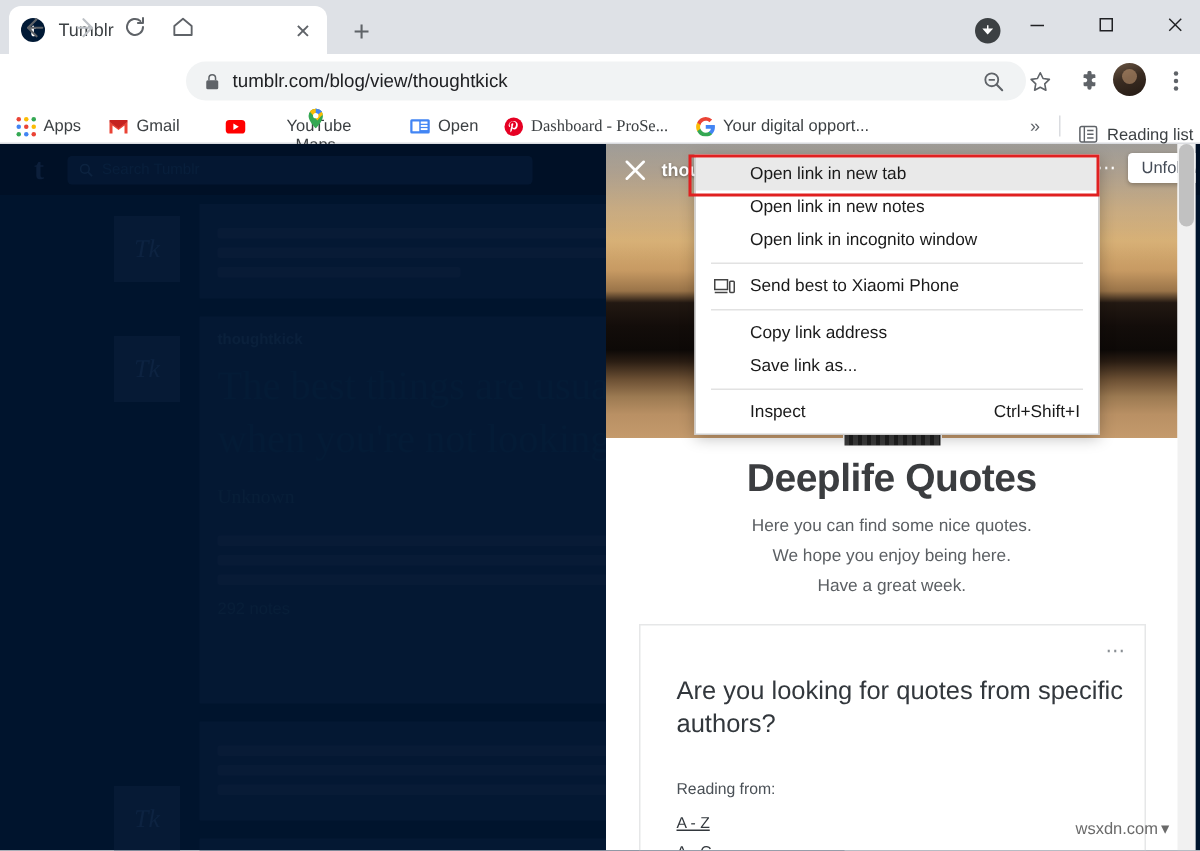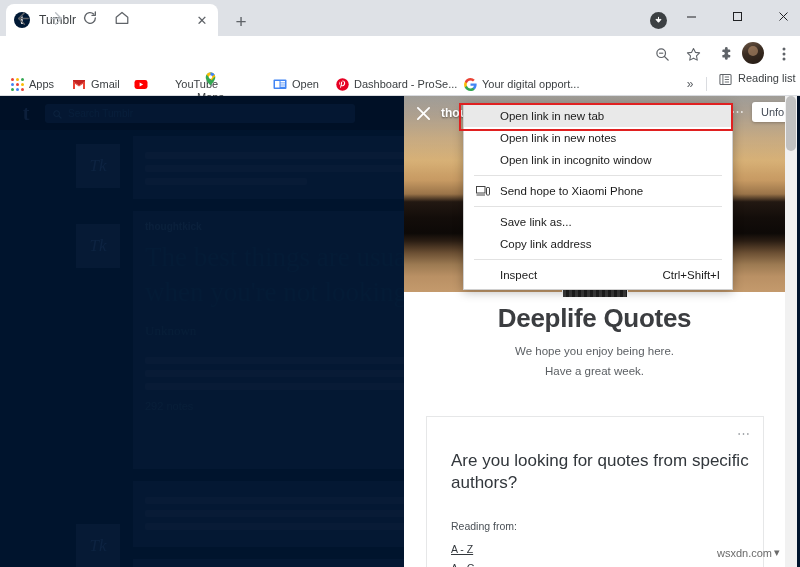--- a/index.html
+++ b/index.html
@@ -100,21 +100,21 @@
     position: absolute; top: 0; height: 24px;
     display: flex; align-items: center; gap: 5px;
   }
   .bm-label { font-size: 11px; color: #3c4043; white-space: nowrap; }
   .bm-ico { width: 14px; height: 14px; display:flex; align-items:center; justify-content:center; flex:0 0 auto;}
   .apps-grid { display: grid; grid-template-columns: repeat(3,3px); grid-template-rows: repeat(3,3px); gap: 2px; }
   .apps-grid i { display:block; width:3px; height:3px; border-radius:50%; }
   .bm-overflow { position:absolute; left:681px; top:0; height:24px; width:18px;
     display:flex; align-items:center; justify-content:center; color:#5f6368; font-size:12px;}
   .bm-sep { position:absolute; left:706px; top:5px; width:1px; height:14px; background:#dadce0; }
-  .reading { position:absolute; left:718px; top:0; height:24px; display:flex; align-items:flex-start; gap:6px;}
+  .reading { position:absolute; left:718px; top:0; height:24px; display:flex; align-items:flex-end; gap:6px;}
 
   
   .viewport {
     position: absolute; left: 0; top: 96px; width: 800px; height: 471px;
     overflow: hidden; background: #ffffff;
   }
 
   
   .dash {
     position: absolute; left: 0; top: 0; width: 800px; height: 471px;
@@ -295,20 +295,29 @@
         <path d="M15 9a6 6 0 1 1-1.9-4.4" fill="none" stroke="#5f6368" stroke-width="1.5" stroke-linecap="round"></path>
         <path d="M15 2.2V6h-3.8" fill="none" stroke="#5f6368" stroke-width="1.5" stroke-linecap="round" stroke-linejoin="round"></path>
       </svg>
   </div>
   <div class="navicon" style="left:110px;">
     <svg width="16" height="16" viewBox="0 0 18 18">
         <path d="M2.5 8.2L9 2.8l6.5 5.4V15H2.5z" fill="none" stroke="#5f6368" stroke-width="1.4" stroke-linejoin="round"></path>
       </svg>
   </div>
 
+  <div class="omnibox">
+    <span class="omni-lock">
+      <svg width="9" height="11" viewBox="0 0 9 11">
+          <rect x="0.5" y="4.5" width="8" height="6" rx="1" fill="#5f6368"></rect>
+          <path d="M2.3 4.5V3a2.2 2.2 0 0 1 4.4 0v1.5" fill="none" stroke="#5f6368" stroke-width="1"></path>
+        </svg>
+    </span>
+    <span class="omni-url" title="tumblr.com/blog/view/thoughtkick">tumblr.com/blog/view/thoughtkick</span>
+  </div>
 
   <div class="ticon" style="left:650px;">
     <svg width="15" height="15" viewBox="0 0 16 16">
         <circle cx="6.6" cy="6.6" r="4.6" fill="none" stroke="#5f6368" stroke-width="1.3"></circle>
         <line x1="4.4" y1="6.6" x2="8.8" y2="6.6" stroke="#5f6368" stroke-width="1.2"></line>
         <line x1="10" y1="10" x2="14" y2="14" stroke="#5f6368" stroke-width="1.5" stroke-linecap="round"></line>
       </svg>
   </div>
   <div class="ticon" style="left:681px;">
     <svg width="15" height="15" viewBox="0 0 16 16">
@@ -351,21 +360,21 @@
     <div class="bm" style="left:72px;">
       <span class="bm-ico">
         <svg width="14" height="11" viewBox="0 0 14 11">
             <path d="M1 10V2.2L7 6.4l6-4.2V10h-2V4.7L7 7.6 3 4.7V10z" fill="#ea4335"></path>
             <path d="M1 1h12v1.4L7 6.6 1 2.4z" fill="#c5221f"></path>
           </svg>
       </span>
       <span class="bm-label">Gmail</span>
     </div>
 
-    <div class="bm" style="left:134px;gap:27px;">
+    <div class="bm" style="left:150px;gap:27px;">
       <span class="bm-ico">
         <svg width="14" height="11" viewBox="0 0 14 11">
             <rect x="0.5" y="1" width="13" height="9" rx="2.4" fill="#ff0000"></rect>
             <path d="M5.6 3.4l3.6 2.1-3.6 2.1z" fill="#fff"></path>
           </svg>
       </span>
       <span class="bm-label">YouTube</span>
     </div>
 
     <div class="bm" style="left:197px;flex-direction:column;">
@@ -386,21 +395,21 @@
             <rect x="0.5" y="1.5" width="13" height="9.5" rx="1" fill="#4285f4"></rect>
             <rect x="2" y="3" width="4.5" height="6.5" fill="#fff"></rect>
             <rect x="7.5" y="3" width="4.5" height="1.5" fill="#fff"></rect>
             <rect x="7.5" y="5.3" width="4.5" height="1.3" fill="#fff"></rect>
             <rect x="7.5" y="7.4" width="4.5" height="1.3" fill="#fff"></rect>
           </svg>
       </span>
       <span class="bm-label">Open</span>
     </div>
 
-    <div class="bm" style="left:335px;">
+    <div class="bm" style="left:335px;font-family:Liberation Serif, serif;">
       <span class="bm-ico">
         <svg width="13" height="13" viewBox="0 0 13 13">
             <circle cx="6.5" cy="6.5" r="6.2" fill="#e60023"></circle>
             <path d="M6.2 2.9c-2 0-3.1 1.3-3.1 2.5 0 .6.2 1.1.7 1.3.1 0 .1 0 .2-.1l.1-.4c0-.1 0-.2-.1-.3a1.5 1.5 0 0 1-.3-.9c0-1.1.9-2 2.3-2 1.3 0 2 .8 2 1.8 0 1.4-.6 2.5-1.5 2.5-.5 0-.9-.4-.7-.9l.4-1.5c.1-.4 0-.8-.5-.8-.5 0-.9.5-.9 1.2 0 .4.1.7.1.7l-.6 2.4c-.1.5-.1 1.2 0 1.7 0 .1.1.1.2 0 .1-.1.6-.8.8-1.3l.3-1.1c.2.3.6.6 1.1.6 1.5 0 2.5-1.4 2.5-3.2 0-1.3-1.1-2.5-2.8-2.5z" fill="#fff"></path>
           </svg>
       </span>
       <span class="bm-label">Dashboard - ProSe...</span>
     </div>
 
     <div class="bm" style="left:463px;">
@@ -488,20 +497,21 @@
             <line x1="14" y1="2" x2="2" y2="14" stroke="#fff" stroke-width="1.9" stroke-linecap="round"></line>
           </svg>
       </div>
       <div class="modal-blogname">thoughtkick</div>
       <div class="modal-dots">⋯</div>
       <div class="unfollow-btn">Unfollow</div>
 
       <div class="blog-ava"></div>
       <div class="blog-title">Deeplife Quotes</div>
       <div class="blog-desc">
+        <div>Here you can find some nice quotes.</div>
         <div>We hope you enjoy being here.</div>
         <div>Have a great week.</div>
       </div>
 
       <div class="post-card">
         <div class="post-dots">⋯</div>
         <div class="post-title">Are you looking for quotes from specific authors?</div>
         <div class="post-sub">Reading from:</div>
         <div class="post-link" style="top:126px;">A - Z</div>
         <div class="post-link" style="top:145px;">A - C</div>
@@ -527,30 +537,30 @@
     <div class="ctx-sep"></div>
 
     <div class="ctx-item">
       <span class="ctx-icon">
         <svg width="14" height="12" viewBox="0 0 14 12">
             <rect x="0.5" y="1.5" width="8.5" height="6.5" fill="none" stroke="#444" stroke-width="1"></rect>
             <line x1="0.5" y1="10" x2="9" y2="10" stroke="#444" stroke-width="1"></line>
             <rect x="10.5" y="2.5" width="3" height="7.5" rx=".6" fill="none" stroke="#444" stroke-width="1"></rect>
           </svg>
       </span>
-      <span>Send hope to Xiaomi Phone</span>
+      <span>Send best to Xiaomi Phone</span>
     </div>
 
     <div class="ctx-sep"></div>
 
+    <div class="ctx-item">
+      <span>Copy link address</span>
+    </div>
     <div class="ctx-item">
       <span>Save link as...</span>
-    </div>
-    <div class="ctx-item">
-      <span>Copy link address</span>
     </div>
 
     <div class="ctx-sep"></div>
 
     <div class="ctx-item">
       <span>Inspect</span>
       <span class="ctx-shortcut">Ctrl+Shift+I</span>
     </div>
   </div>
 

